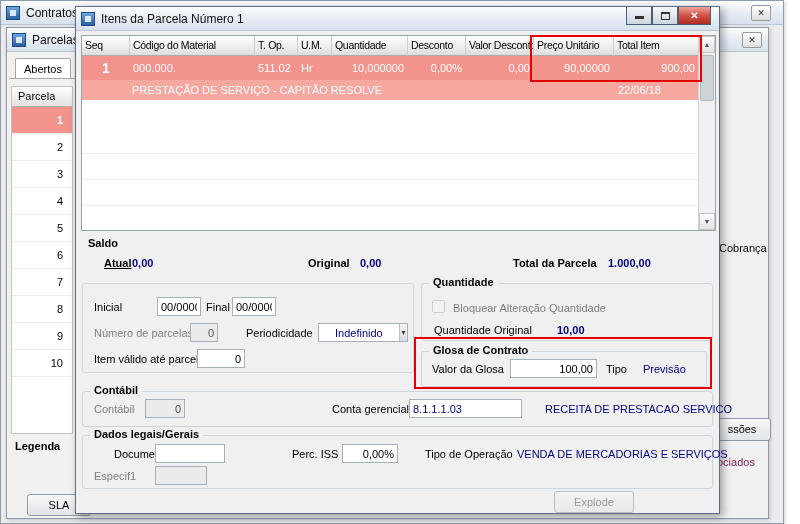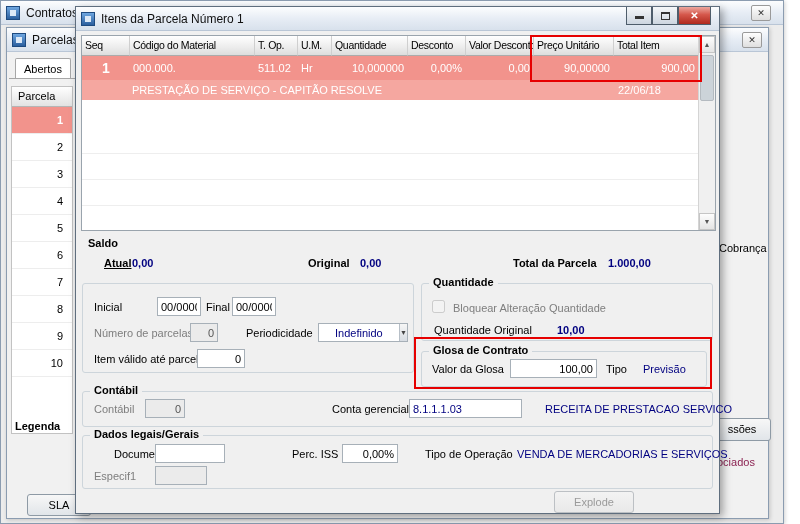--- a/index.html
+++ b/index.html
@@ -110,21 +110,21 @@
       <div class="lrow">3</div>
       <div class="lrow">4</div>
       <div class="lrow">5</div>
       <div class="lrow">6</div>
       <div class="lrow">7</div>
       <div class="lrow">8</div>
       <div class="lrow">9</div>
       <div class="lrow">10</div>
     </div>
 
-    <span class="lb b" style="left:8px; top:392px;text-align:right;">Legenda</span>
+    <span class="lb b" style="left:8px; top:412px;text-align:right;">Legenda</span>
     <div class="btn" style="left:20px; top:466px; width:64px;">SLA</div>
 
     <span class="lb" style="left:712px; top:214px;">Cobrança</span>
     <div class="btn" style="left:706px; top:390px; width:58px; height:23px;">ssões</div>
     <span class="lb" style="left:710px; top:428px; color:#8b2252;">ociados</span>
   </div>
 
   <div class="dialog">
     <div class="titlebar" style="height:24px;">
       <span class="win-icon"></span>

